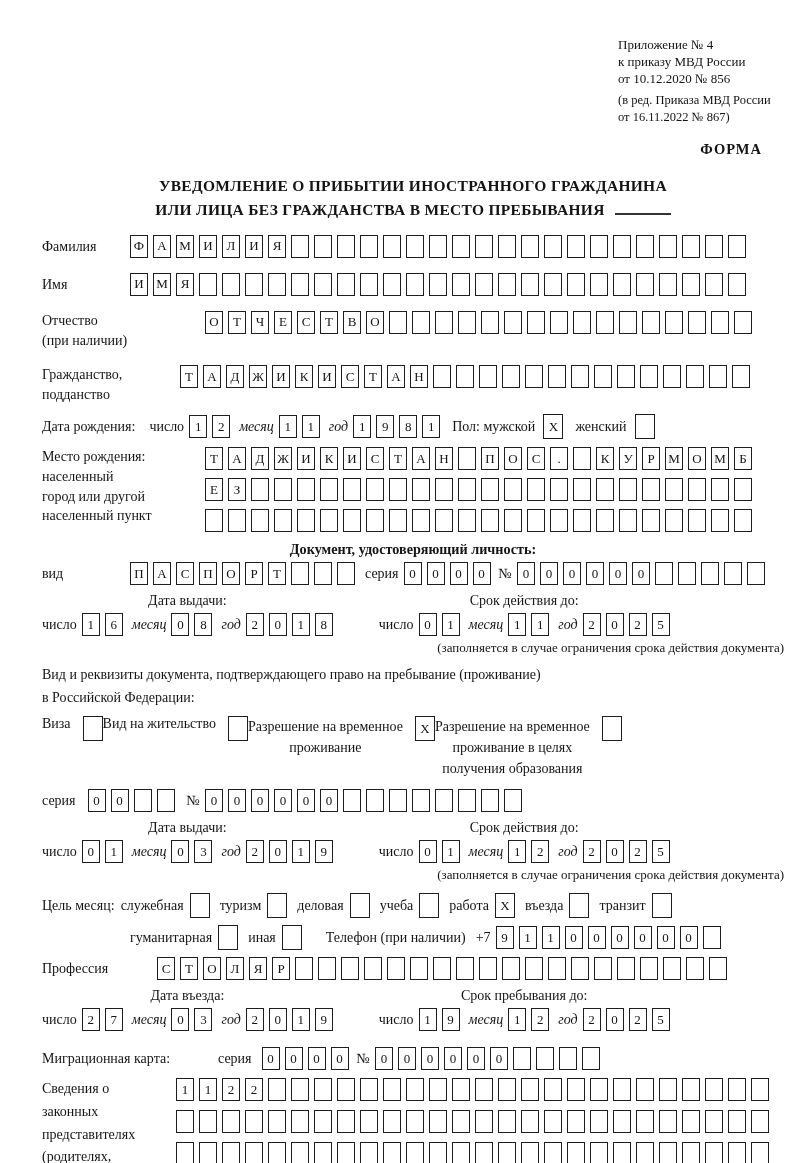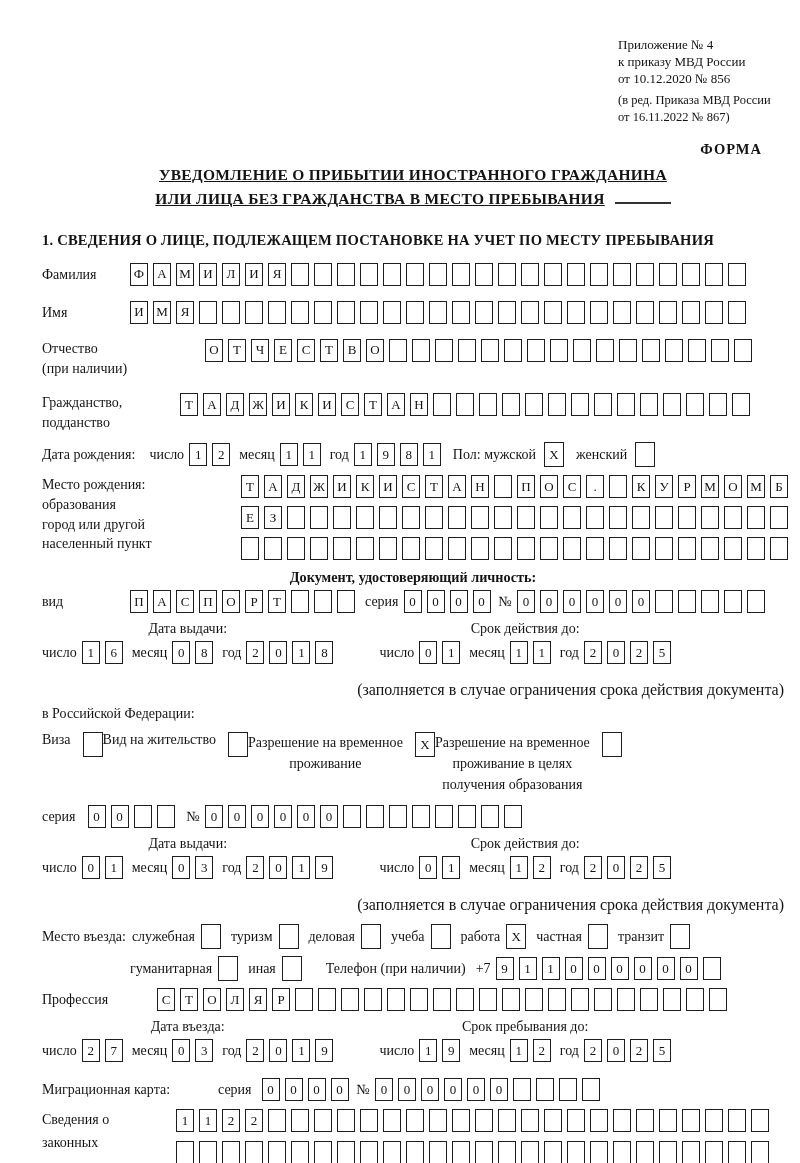--- a/index.html
+++ b/index.html
@@ -5,21 +5,21 @@
   * { box-sizing: border-box; }
   html,body { margin:0; padding:0; background:#fff; }
   .page {
     width:800px; height:1163px; background:#fff; overflow:hidden;
     font-family:"Liberation Serif","DejaVu Serif",serif;
     color:#141414; font-size:14px; padding:36px 16px 0 42px;
   }
   .appendix { margin-left:576px; font-size:13px; line-height:1.32; }
   .edition { margin-top:5px; font-size:12.5px; }
   .forma { font-weight:bold; text-align:right; margin:16px 22px 0 0; font-size:14.5px; letter-spacing:1px; }
-  .title { text-align:center; font-weight:bold; font-size:15.5px; line-height:1.5; margin-top:5px; letter-spacing:.3px;text-decoration:underline; }
+  .title { text-align:center; font-weight:bold; font-size:15.5px; line-height:1.5; margin-top:16px; letter-spacing:.3px; }
   .blank { display:inline-block; width:56px; height:4px; border-bottom:2px solid #333; margin-left:10px; }
   .section1 { font-weight:bold; font-size:14.6px; margin-top:22px; letter-spacing:.2px; }
 
   .frow { display:flex; align-items:center; margin-top:15px; }
   .frow.top { align-items:flex-start; }
   .flabel { flex:0 0 auto; line-height:1.4; }
   .w85{width:88px;} .w112{width:115px;} .w135{width:138px;} .w160{width:163px;} .w170{width:176px;}
   .cells { display:flex; gap:5px; flex:0 0 auto; }
   .cell {
     width:18px; height:23px; border:1.6px solid #1e1e1e; background:#fff;
@@ -30,22 +30,22 @@
   .rows3 .cells + .cells { margin-top:8px; }
 
   .doc-header { text-align:center; font-weight:bold; margin-top:9px; font-size:14.2px; }
 
   .dates { display:flex; margin-top:8px; }
   .dg { display:flex; flex-direction:column; }
   .dg + .dg { margin-left:46px; }
   .dg-head { text-align:center; margin-bottom:4px; }
   .dg-row { display:flex; align-items:center; }
   .dlbl { margin-right:5px; }
-  .dlbl.sp { margin-left:9px; }
-  .note { font-size:16px; text-align:right; margin-top:17px; }
+  .dlbl.sp { margin-left:9px;font-style:italic; }
+  .note { font-size:13px; text-align:right; margin-top:4px; }
 
   .intro { margin-top:7px; }
   .intro.first { margin-top:11px; }
 
   .visa-row { display:flex; align-items:flex-start; margin-top:10px; }
   .opt { display:flex; align-items:flex-start; }
   .opt + .opt { }
   .opt-lines { text-align:center; line-height:1.5; }
   .opt .checkbox { margin-left:12px; }
 
@@ -78,21 +78,20 @@
 
   <div class="forma">ФОРМА</div>
 
   <div class="title">
     <div>УВЕДОМЛЕНИЕ О ПРИБЫТИИ ИНОСТРАННОГО ГРАЖДАНИНА</div>
     <div>
       <span>ИЛИ ЛИЦА БЕЗ ГРАЖДАНСТВА В МЕСТО ПРЕБЫВАНИЯ</span><span class="blank"></span>
     </div>
   </div>
 
-  <div class="section1">1. СВЕДЕНИЯ О ЛИЦЕ, ПОДЛЕЖАЩЕМ ПОСТАНОВКЕ НА УЧЕТ ПО МЕСТУ ПРЕБЫВАНИЯ</div>
 
   <div class="frow" style="margin-top:14px;">
     <div class="flabel w85">Фамилия</div>
     <div class="cells">
         <span class="cell">Ф</span>
         <span class="cell">А</span>
         <span class="cell">М</span>
         <span class="cell">И</span>
         <span class="cell">Л</span>
         <span class="cell">И</span>
@@ -238,24 +237,24 @@
         <span class="cell">9</span>
         <span class="cell">8</span>
         <span class="cell">1</span>
       </div>
     <span class="g-lbl">Пол: мужской</span>
     <span class="cell checkbox">X</span>
     <span class="g-lbl">женский</span>
     <span class="cell checkbox"></span>
   </div>
 
-  <div class="frow top" style="margin-top:8px;gap:36px;">
+  <div class="frow top" style="margin-top:8px;">
     <div class="flabel w160">
       <div>Место рождения:</div>
-      <div>образования</div>
+      <div>населенный</div>
       <div>город или другой</div>
       <div>населенный пункт</div>
     </div>
     <div class="rows3">
       <div class="cells">
           <span class="cell">Т</span>
           <span class="cell">А</span>
           <span class="cell">Д</span>
           <span class="cell">Ж</span>
           <span class="cell">И</span>
@@ -414,20 +413,21 @@
             <span class="cell">2</span>
             <span class="cell">0</span>
             <span class="cell">2</span>
             <span class="cell">5</span>
           </div>
       </div>
     </div>
   </div>
   <div class="note">(заполняется в случае ограничения срока действия документа)</div>
 
+  <div class="intro first">Вид и реквизиты документа, подтверждающего право на пребывание (проживание)</div>
   <div class="intro">в Российской Федерации:</div>
 
   <div class="visa-row">
     <div class="opt">
       <span>Виза</span>
       <span class="cell checkbox"></span>
     </div>
     <div class="opt">
       <span>Вид на жительство</span>
       <span class="cell checkbox"></span>
@@ -518,32 +518,32 @@
             <span class="cell">0</span>
             <span class="cell">2</span>
             <span class="cell">5</span>
           </div>
       </div>
     </div>
   </div>
   <div class="note">(заполняется в случае ограничения срока действия документа)</div>
 
   <div class="purpose-row">
-    <span class="p-lbl">Место въезда:</span>
+    <span class="p-lbl">Цель месяц:</span>
     <span class="p-lbl">служебная</span>
     <span class="cell checkbox"></span>
     <span class="p-lbl">туризм</span>
     <span class="cell checkbox"></span>
     <span class="p-lbl">деловая</span>
     <span class="cell checkbox"></span>
     <span class="p-lbl">учеба</span>
     <span class="cell checkbox"></span>
     <span class="p-lbl">работа</span>
     <span class="cell checkbox">X</span>
-    <span class="p-lbl">частная</span>
+    <span class="p-lbl">въезда</span>
     <span class="cell checkbox"></span>
     <span class="p-lbl">транзит</span>
     <span class="cell checkbox"></span>
   </div>
 
   <div class="purpose-row indent" style="margin-top:7px;">
     <span class="p-lbl">гуманитарная</span>
     <span class="cell checkbox"></span>
     <span class="p-lbl">иная</span>
     <span class="cell checkbox"></span>

